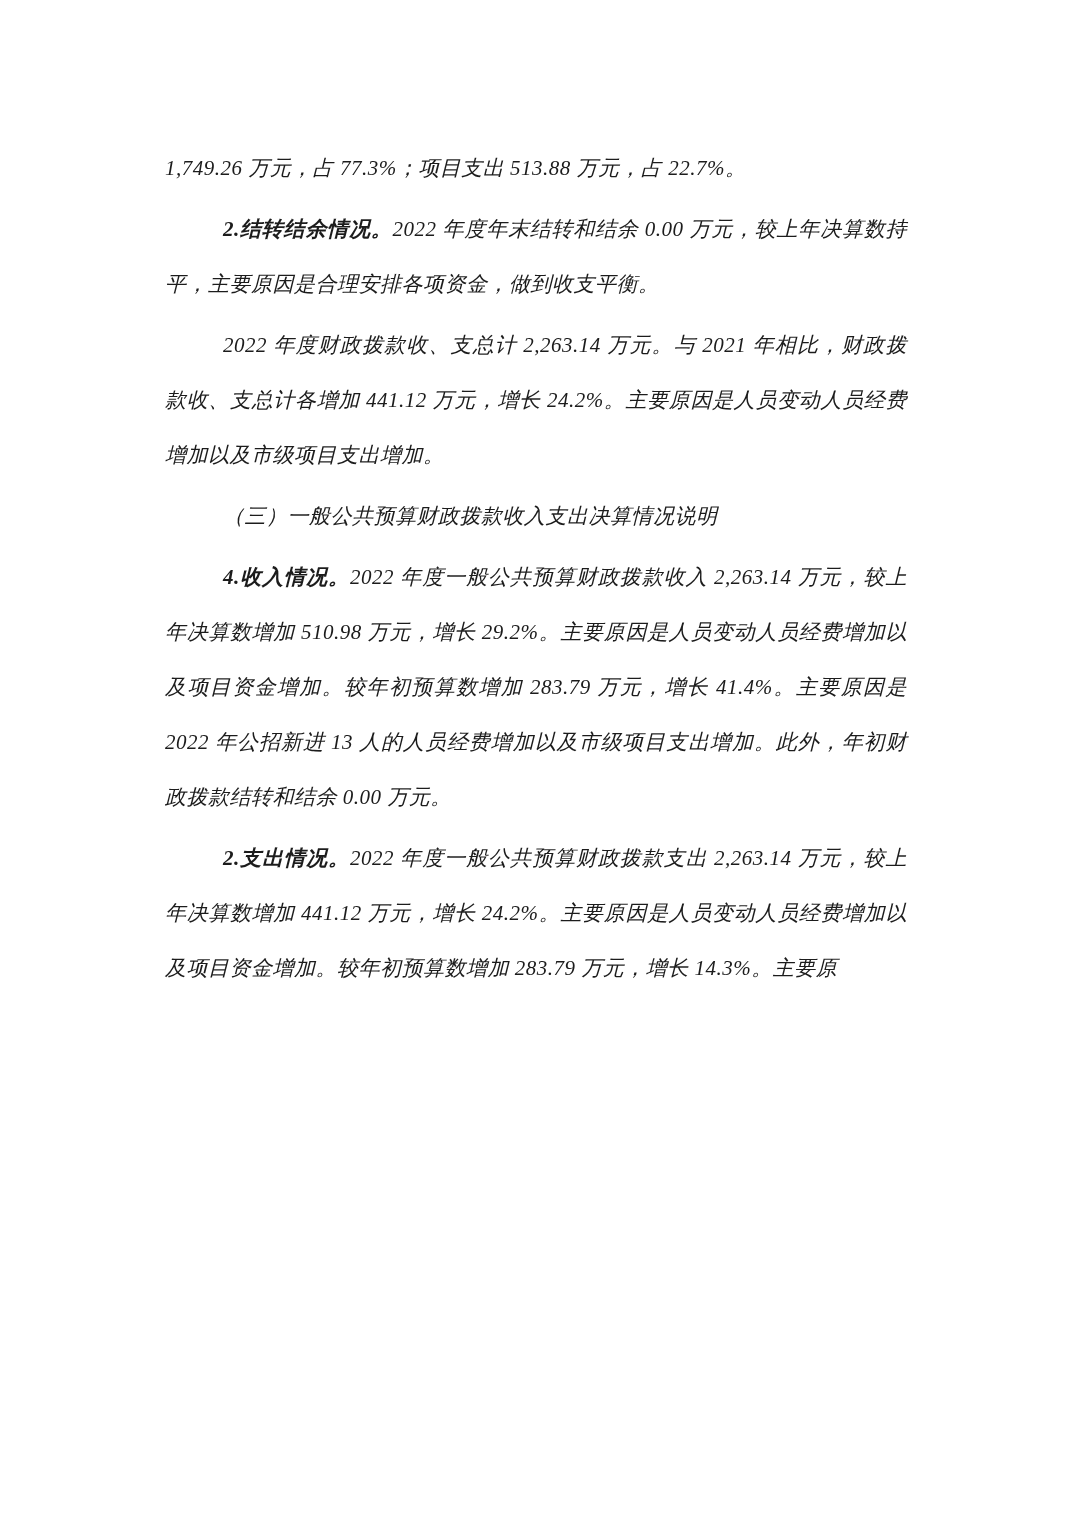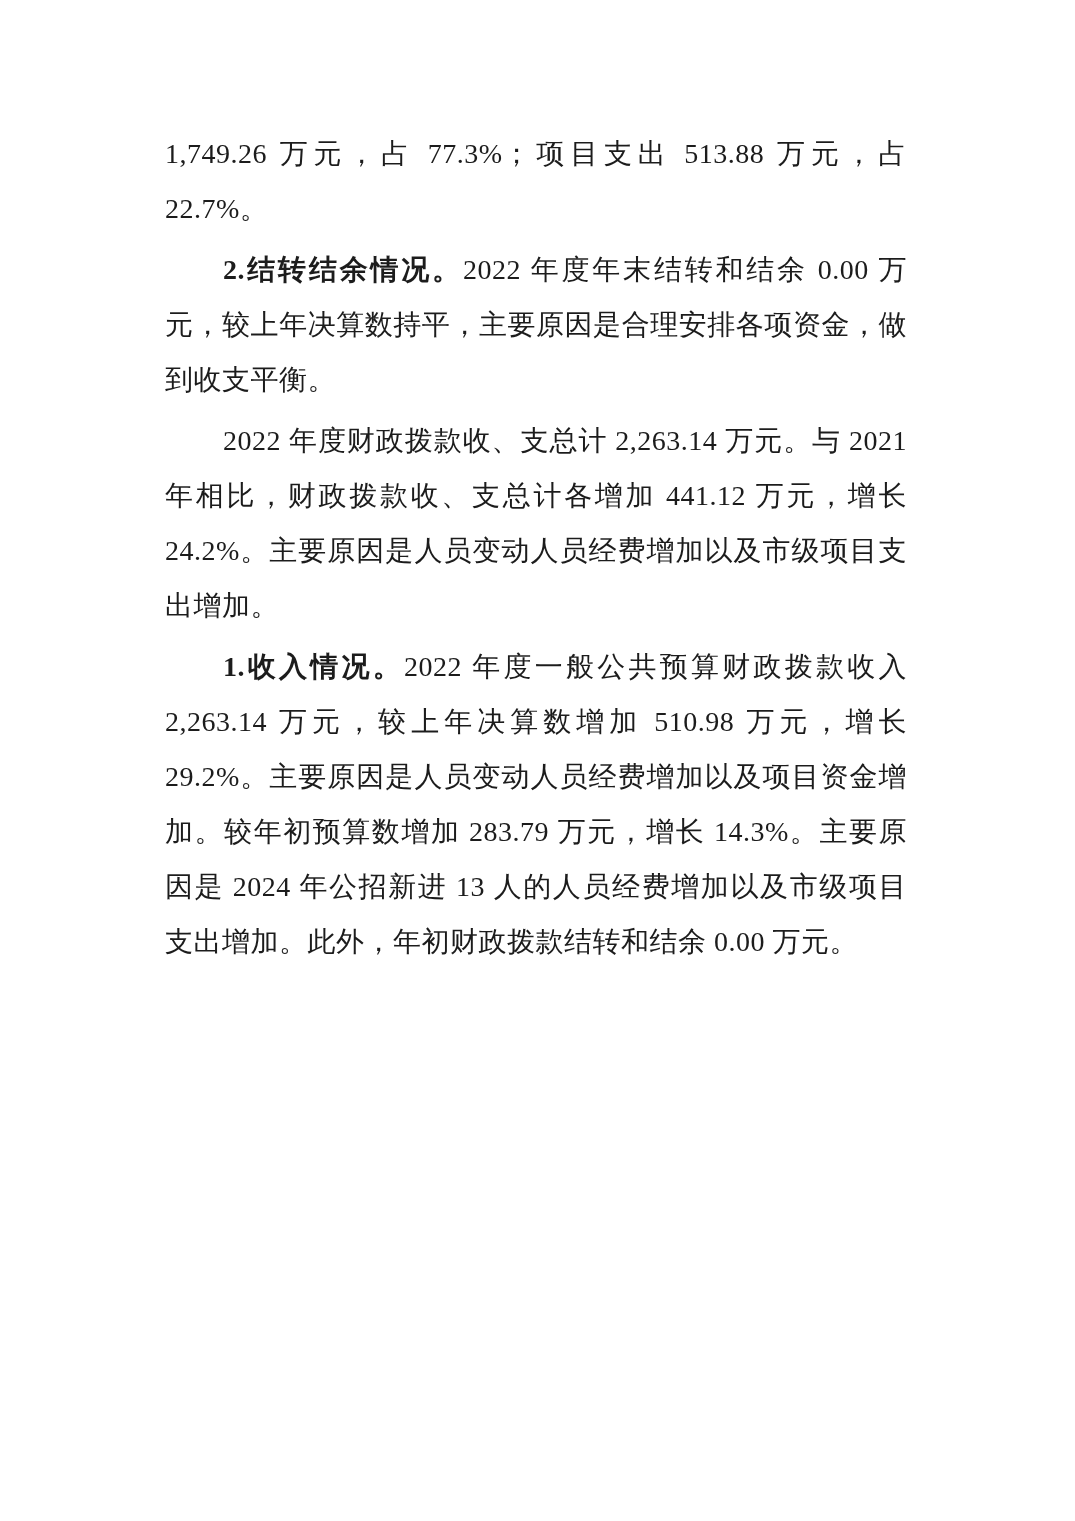--- a/index.html
+++ b/index.html
@@ -12,26 +12,27 @@
     width: 1075px;
     height: 1521px;
     background: #ffffff;
     overflow: hidden;
     font-family: "Liberation Serif", "DejaVu Serif", serif;
     color: #1c1c1c;
   }
   .doc-body {
     position: absolute;
     left: 165px;
-    top: 126px;
+    top: 141px;
     width: 742px;
-    font-size: 28px;
+    font-size: 21px;
     line-height: 55px;
     text-align: justify;
     letter-spacing: 0.5px;
+    font-style: italic;
   }
   .para {
     margin: 0 0 6px 0;
     text-indent: 0;
   }
   .para.indent {
     text-indent: 58px;
   }
   .bold {
     font-weight: bold;
@@ -43,18 +44,20 @@
 <div class="page">
   <div class="doc-body">
 
     <p class="para"><span>1,749.26 万元，占 77.3%；项目支出 513.88 万元，占 22.7%。</span></p>
 
     <p class="para indent"><span class="bold">2.结转结余情况。</span><span>2022 年度年末结转和结余 0.00 万元，较上年决算数持平，主要原因是合理安排各项资金，做到收支平衡。</span></p>
 
 
     <p class="para indent"><span>2022 年度财政拨款收、支总计 2,263.14 万元。与 2021 年相比，财政拨款收、支总计各增加 441.12 万元，增长 24.2%。主要原因是人员变动人员经费增加以及市级项目支出增加。</span></p>
 
+    <p class="para indent"><span>（三）一般公共预算财政拨款收入支出决算情况说明</span></p>
 
-    <p class="para indent"><span class="bold">1.收入情况。</span><span>2022 年度一般公共预算财政拨款收入 2,263.14 万元，较上年决算数增加 510.98 万元，增长 29.2%。主要原因是人员变动人员经费增加以及项目资金增加。较年初预算数增加 283.79 万元，增长 14.3%。主要原因是 2024 年公招新进 13 人的人员经费增加以及市级项目支出增加。此外，年初财政拨款结转和结余 0.00 万元。</span></p>
+    <p class="para indent"><span class="bold">4.收入情况。</span><span>2022 年度一般公共预算财政拨款收入 2,263.14 万元，较上年决算数增加 510.98 万元，增长 29.2%。主要原因是人员变动人员经费增加以及项目资金增加。较年初预算数增加 283.79 万元，增长 41.4%。主要原因是 2022 年公招新进 13 人的人员经费增加以及市级项目支出增加。此外，年初财政拨款结转和结余 0.00 万元。</span></p>
 
+    <p class="para indent"><span class="bold">2.支出情况。</span><span>2022 年度一般公共预算财政拨款支出 2,263.14 万元，较上年决算数增加 441.12 万元，增长 24.2%。主要原因是人员变动人员经费增加以及项目资金增加。较年初预算数增加 283.79 万元，增长 14.3%。主要原</span></p>
 
   </div>
 </div>
 
 </body></html>

